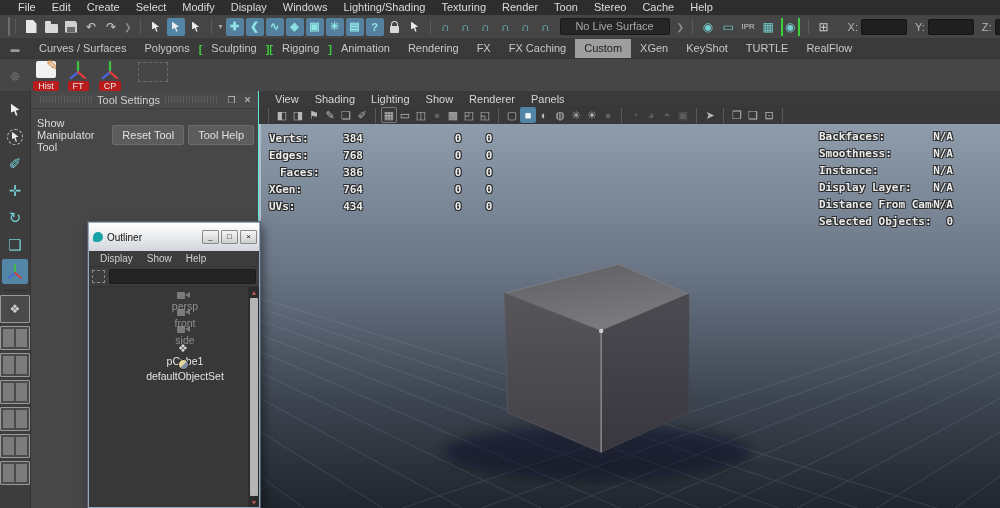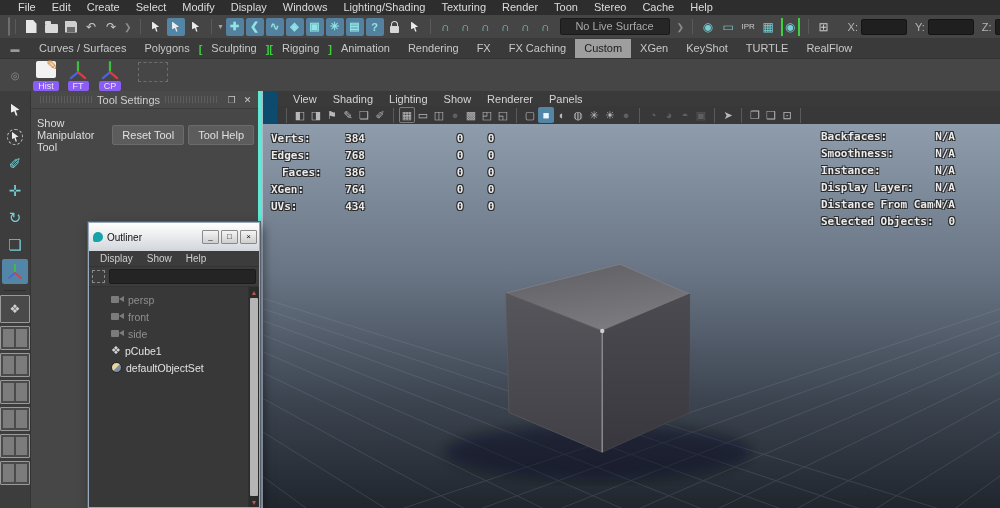--- a/index.html
+++ b/index.html
@@ -40,45 +40,45 @@
   .xyz .box{width:44px;height:14px;background:#1f1f1f;border:1px solid #141414;border-radius:2px;}
   
   .shelf-tabs{height:19px;background:#3a3a3a;display:flex;align-items:center;border-bottom:1px solid #333;}
   .tab-grip{width:30px;display:flex;justify-content:center;color:#9a9a9a;font-size:9px;}
   .shelf-tab{padding:0 9px;line-height:19px;color:#c8c8c8;cursor:default;white-space:nowrap;}
   .shelf-tab.active{background:#9e9e9e;color:#1d1d1d;}
   .bracket{color:#3ecf3e;font-weight:bold;}
   .shelf-row{height:33px;background:#464646;display:flex;align-items:flex-start;border-bottom:1px solid #333;}
   .shelf-grip{width:30px;height:33px;display:flex;align-items:center;justify-content:center;color:#8f8f8f;font-size:10px;}
   .shelf-item{position:relative;width:32px;height:33px;display:flex;justify-content:center;}
-  .shelf-item .badge{position:absolute;bottom:1px;background:#8b5cf6;color:#e8e8e8;font-size:9px;line-height:10px;
+  .shelf-item .badge{position:absolute;bottom:1px;background:#b91c1c;color:#e8e8e8;font-size:9px;line-height:10px;
         padding:0 5px;border-radius:2px;}
   .hist-ic{position:relative;width:20px;height:17px;background:#f2f2f2;border-radius:2px;margin-top:2px;}
   .hist-ic:after{content:"✎";position:absolute;right:-2px;top:-4px;color:#d07828;font-size:14px;}
   .drop-slot{width:28px;height:18px;border:1px dashed #6e6e6e;margin:3px 0 0 12px;}
   
   .main{position:absolute;top:91px;left:0;right:0;bottom:0;display:flex;}
   .toolbox{width:30px;background:#3d3d3d;border-right:1px solid #333;display:flex;flex-direction:column;align-items:center;padding-top:6px;}
   .tool{width:26px;height:25px;display:flex;align-items:center;justify-content:center;border-radius:2px;margin-bottom:2px;color:#74ced2;font-size:15px;}
   .tool.active{background:#5285a6;}
   .tb-sep{width:22px;height:1px;background:#2e2e2e;margin:4px 0;}
   .ql{width:24px;height:18px;border:1px solid #9a9a9a;background:#4a4a4a;margin-bottom:3px;display:flex;padding:2px;gap:2px;border-radius:1px;}
   .ql div{background:#7c7c7c;flex:1;}
   .ql.big{height:22px;align-items:center;justify-content:center;color:#d0d0d0;font-size:12px;}
   
-  .tool-settings{width:227px;background:#474747;border-right:3px solid #5eead4;position:relative;}
+  .tool-settings{width:227px;background:#474747;border-right:1px solid #5eead4;position:relative;}
   .ts-header{height:17px;display:flex;align-items:center;background:#4a4a4a;border-bottom:1px solid #3c3c3c;padding:0 4px;}
   .ts-tex{flex:1;height:7px;margin:0 5px;background:repeating-linear-gradient(90deg,#5d5d5d 0 1px,transparent 1px 3px);}
   .ts-title{color:#cfcfcf;}
   .ts-btn{width:13px;height:13px;margin-left:3px;display:flex;align-items:center;justify-content:center;color:#c9c9c9;font-size:9px;border-radius:2px;}
   .ts-body{display:flex;align-items:center;padding:8px 4px 0 6px;}
   .ts-tool-name{color:#dcdcdc;flex:1;}
   .ts-push{background:#5c5c5c;border:1px solid #6b6b6b;border-radius:2px;color:#e0e0e0;padding:3px 9px;margin-left:4px;font-size:11px;}
   
-  .viewport{flex:1;position:relative;background:#0c4a6e;box-shadow:inset 2px 0 0 #aebdcb;padding-left:16px;}
+  .viewport{flex:1;position:relative;background:#ef4444;box-shadow:inset 2px 0 0 #aebdcb;}
   .vp-menus{height:15px;display:flex;align-items:center;background:#3a3a3a;padding-left:8px;}
   .vp-menu-item{padding:0 8px;color:#d5d5d5;}
   .vp-toolbar{height:18px;display:flex;align-items:center;background:#383838;padding-left:4px;overflow:hidden;}
   .vp-ic{width:16px;height:16px;display:flex;align-items:center;justify-content:center;color:#b8b8b8;font-size:11px;border-radius:2px;flex:0 0 auto;}
   .vp-ic.active{background:#5285a6;color:#eef6fb;}
   .vp-ic.dim{opacity:.3;}
   .vp-ic.framed{box-shadow:0 0 0 1px #7c7c7c inset;}
   .vp-canvas{position:absolute;left:2px;top:33px;right:0;bottom:0;
      background:linear-gradient(180deg,#8e9cac 0%,#6a7686 38%,#3c4450 72%,#20262e 100%);overflow:hidden;}
   .vp-canvas svg{position:absolute;inset:0;width:100%;height:100%;}
@@ -91,21 +91,21 @@
   .ol-logo{width:10px;height:10px;border-radius:50% 50% 50% 2px;background:#17a3a8;margin:0 4px 0 2px;}
   .ol-title-text{flex:1;color:#101010;font-size:10px;}
   .win-btn{width:15px;height:12px;margin-left:2px;background:linear-gradient(#f4f4f4,#cfcfcf);border:1px solid #8a8a8a;
      display:flex;align-items:center;justify-content:center;color:#111;font-size:8px;line-height:8px;border-radius:1px;}
   .ol-menus{height:15px;background:#3c3c3c;display:flex;align-items:center;padding-left:4px;border-bottom:1px solid #333;}
   .ol-menu-item{padding:0 7px;color:#cfcfcf;font-size:10px;}
   .ol-search{height:19px;display:flex;align-items:center;background:#3c3c3c;padding:0 3px;border-bottom:1px solid #333;}
   .ol-search-ic{width:11px;height:11px;border:1px dashed #8a8a8a;margin-right:4px;flex:0 0 auto;}
   .ol-search-input{flex:1;height:13px;background:#242424;border:1px solid #1b1b1b;border-radius:2px;}
   .ol-list{flex:1;position:relative;background:#383838;padding-top:4px;overflow:hidden;}
-  .ol-row{display:flex;align-items:center;height:17px;padding-left:22px;color:#e2e2e2;font-size:10.5px;}
+  .ol-row{display:flex;align-items:center;height:17px;padding-left:22px;color:#e2e2e2;font-size:10.5px;flex-direction:column;}
   .ol-row.dim{color:#8f8f8f;}
   .ol-row .oi{margin-right:4px;display:flex;align-items:center;justify-content:center;flex:0 0 auto;}
   .oi-cam{position:relative;width:13px;height:9px;}
   .oi-cam .b{position:absolute;left:0;top:1px;width:8px;height:7px;background:#999;border-radius:1px;}
   .oi-cam .t{position:absolute;right:0;top:1px;width:0;height:0;border-top:3.5px solid transparent;border-bottom:3.5px solid transparent;border-right:5px solid #999;}
   .ol-row.dim .oi-cam .b,.ol-row.dim .oi-cam .t{opacity:.7;}
   .oi-mesh{color:#d8d8d8;font-size:11px;}
   .oi-set{width:11px;height:11px;border-radius:50%;background:linear-gradient(135deg,#e6d79e 45%,#7d8da3 55%);border:1px solid #262626;box-sizing:border-box;}
   .ol-scroll{position:absolute;top:0;right:0;bottom:0;width:10px;background:#2b2b2b;border-left:1px solid #303030;}
   .ol-arrow{height:10px;display:flex;align-items:center;justify-content:center;color:#b4574e;font-size:7px;}

